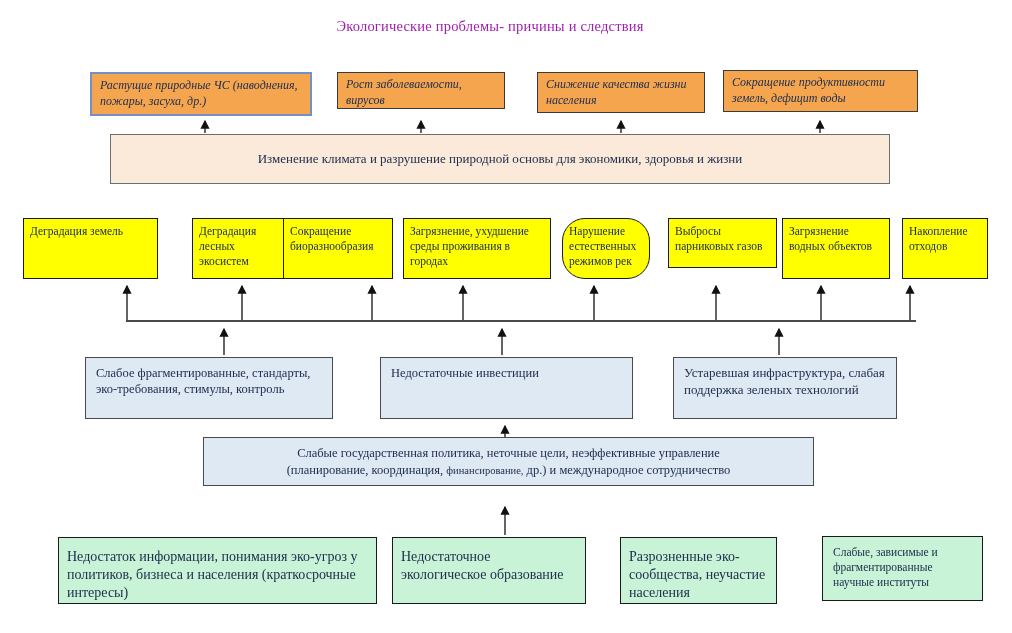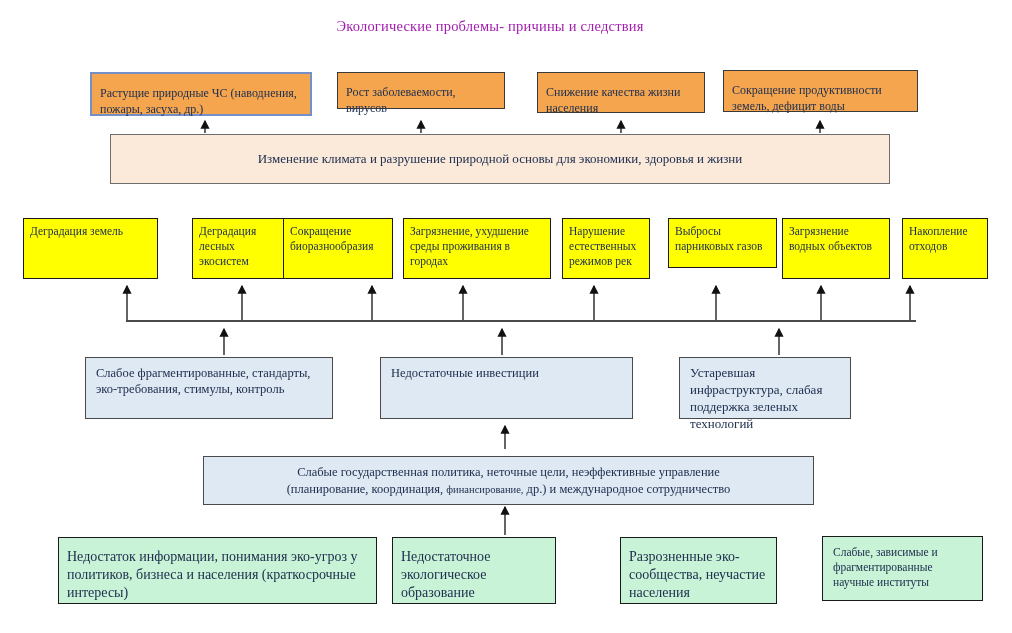--- a/index.html
+++ b/index.html
@@ -7,21 +7,21 @@
     position:relative; width:1012px; height:633px; background:#ffffff;
     font-family:"Liberation Serif","DejaVu Serif",serif;
     color:#203050; overflow:hidden;
   }
   #connectors { position:absolute; left:0; top:0; width:1012px; height:633px; pointer-events:none; }
   .title {
     position:absolute; left:0; top:18px; width:980px; text-align:center;
     font-size:14.5px; color:#a21caf; letter-spacing:0.2px;
   }
   .box { position:absolute; box-sizing:border-box; line-height:1.3; }
-  .orange { background:#F5A54E; border:1.5px solid #3a3a3a; font-size:12px; padding:12px 8px; }
+  .orange { background:#F5A54E; border:1.5px solid #3a3a3a; font-size:12px; padding:4px 8px;font-style:italic; }
   .orange.accent { border:2px solid #7490C8; }
   .cream {
     background:#FBE9DA; border:1.5px solid #6e6e6e; font-size:13px;
     display:flex; align-items:center; justify-content:center; text-align:center;
   }
   .yellow { background:#FFFF00; border:1.5px solid #1a1a1a; font-size:11.5px; padding:5px 6px; }
   .blue { background:#DFE9F3; border:1.5px solid #4a4a4a; font-size:12.5px; padding:7px 10px; }
   .blue.lg { font-size:13px; }
   .wide {
     background:#DFE9F3; border:1.5px solid #4a4a4a; font-size:12.5px;
@@ -34,30 +34,30 @@
   
   .o1 { left:90px;  top:72px; width:222px; height:44px; }
   .o2 { left:337px; top:72px; width:168px; height:37px; }
   .o3 { left:537px; top:72px; width:168px; height:41px; }
   .o4 { left:723px; top:70px; width:195px; height:42px; }
   .cr { left:110px; top:134px; width:780px; height:50px; }
   .y1 { left:23px;  top:218px; width:135px; height:61px; }
   .y2 { left:175px; top:218px; width:92px;  height:61px;margin-left:17px; }
   .y3 { left:283px; top:218px; width:110px; height:61px; }
   .y4 { left:403px; top:218px; width:148px; height:61px; }
-  .y5 { left:562px; top:218px; width:88px; height:61px; }
+  .y5 { left:562px; top:218px; width:88px; height:61px;border-radius:23px; }
   .y6 { left:668px; top:218px; width:109px; height:50px; }
   .y7 { left:782px; top:218px; width:108px; height:61px; }
   .y8 { left:902px; top:218px; width:86px;  height:61px; }
   .b1 { left:85px;  top:357px; width:248px; height:62px; }
   .b2 { left:380px; top:357px; width:253px; height:62px; }
-  .b3 { left:673px; top:357px; width:172px; height:62px;margin-left:6px; }
-  .wd { left:203px; top:456px; width:611px; height:49px; }
+  .b3 { left:673px; top:357px; width:224px; height:62px; }
+  .wd { left:203px; top:437px; width:611px; height:49px; }
   .g1 { left:58px;  top:537px; width:319px; height:67px; }
-  .g2 { left:392px; top:537px; width:164px; height:67px; }
+  .g2 { left:392px; top:537px; width:194px; height:67px; }
   .g3 { left:620px; top:537px; width:157px; height:67px; }
   .g4 { left:822px; top:536px; width:161px; height:65px; }
 </style>
 </head>
 <body>
 
 <div id="canvas">
 
   <svg id="connectors" viewBox="0 0 1012 633" xmlns="http://www.w3.org/2000/svg">
     <defs>

